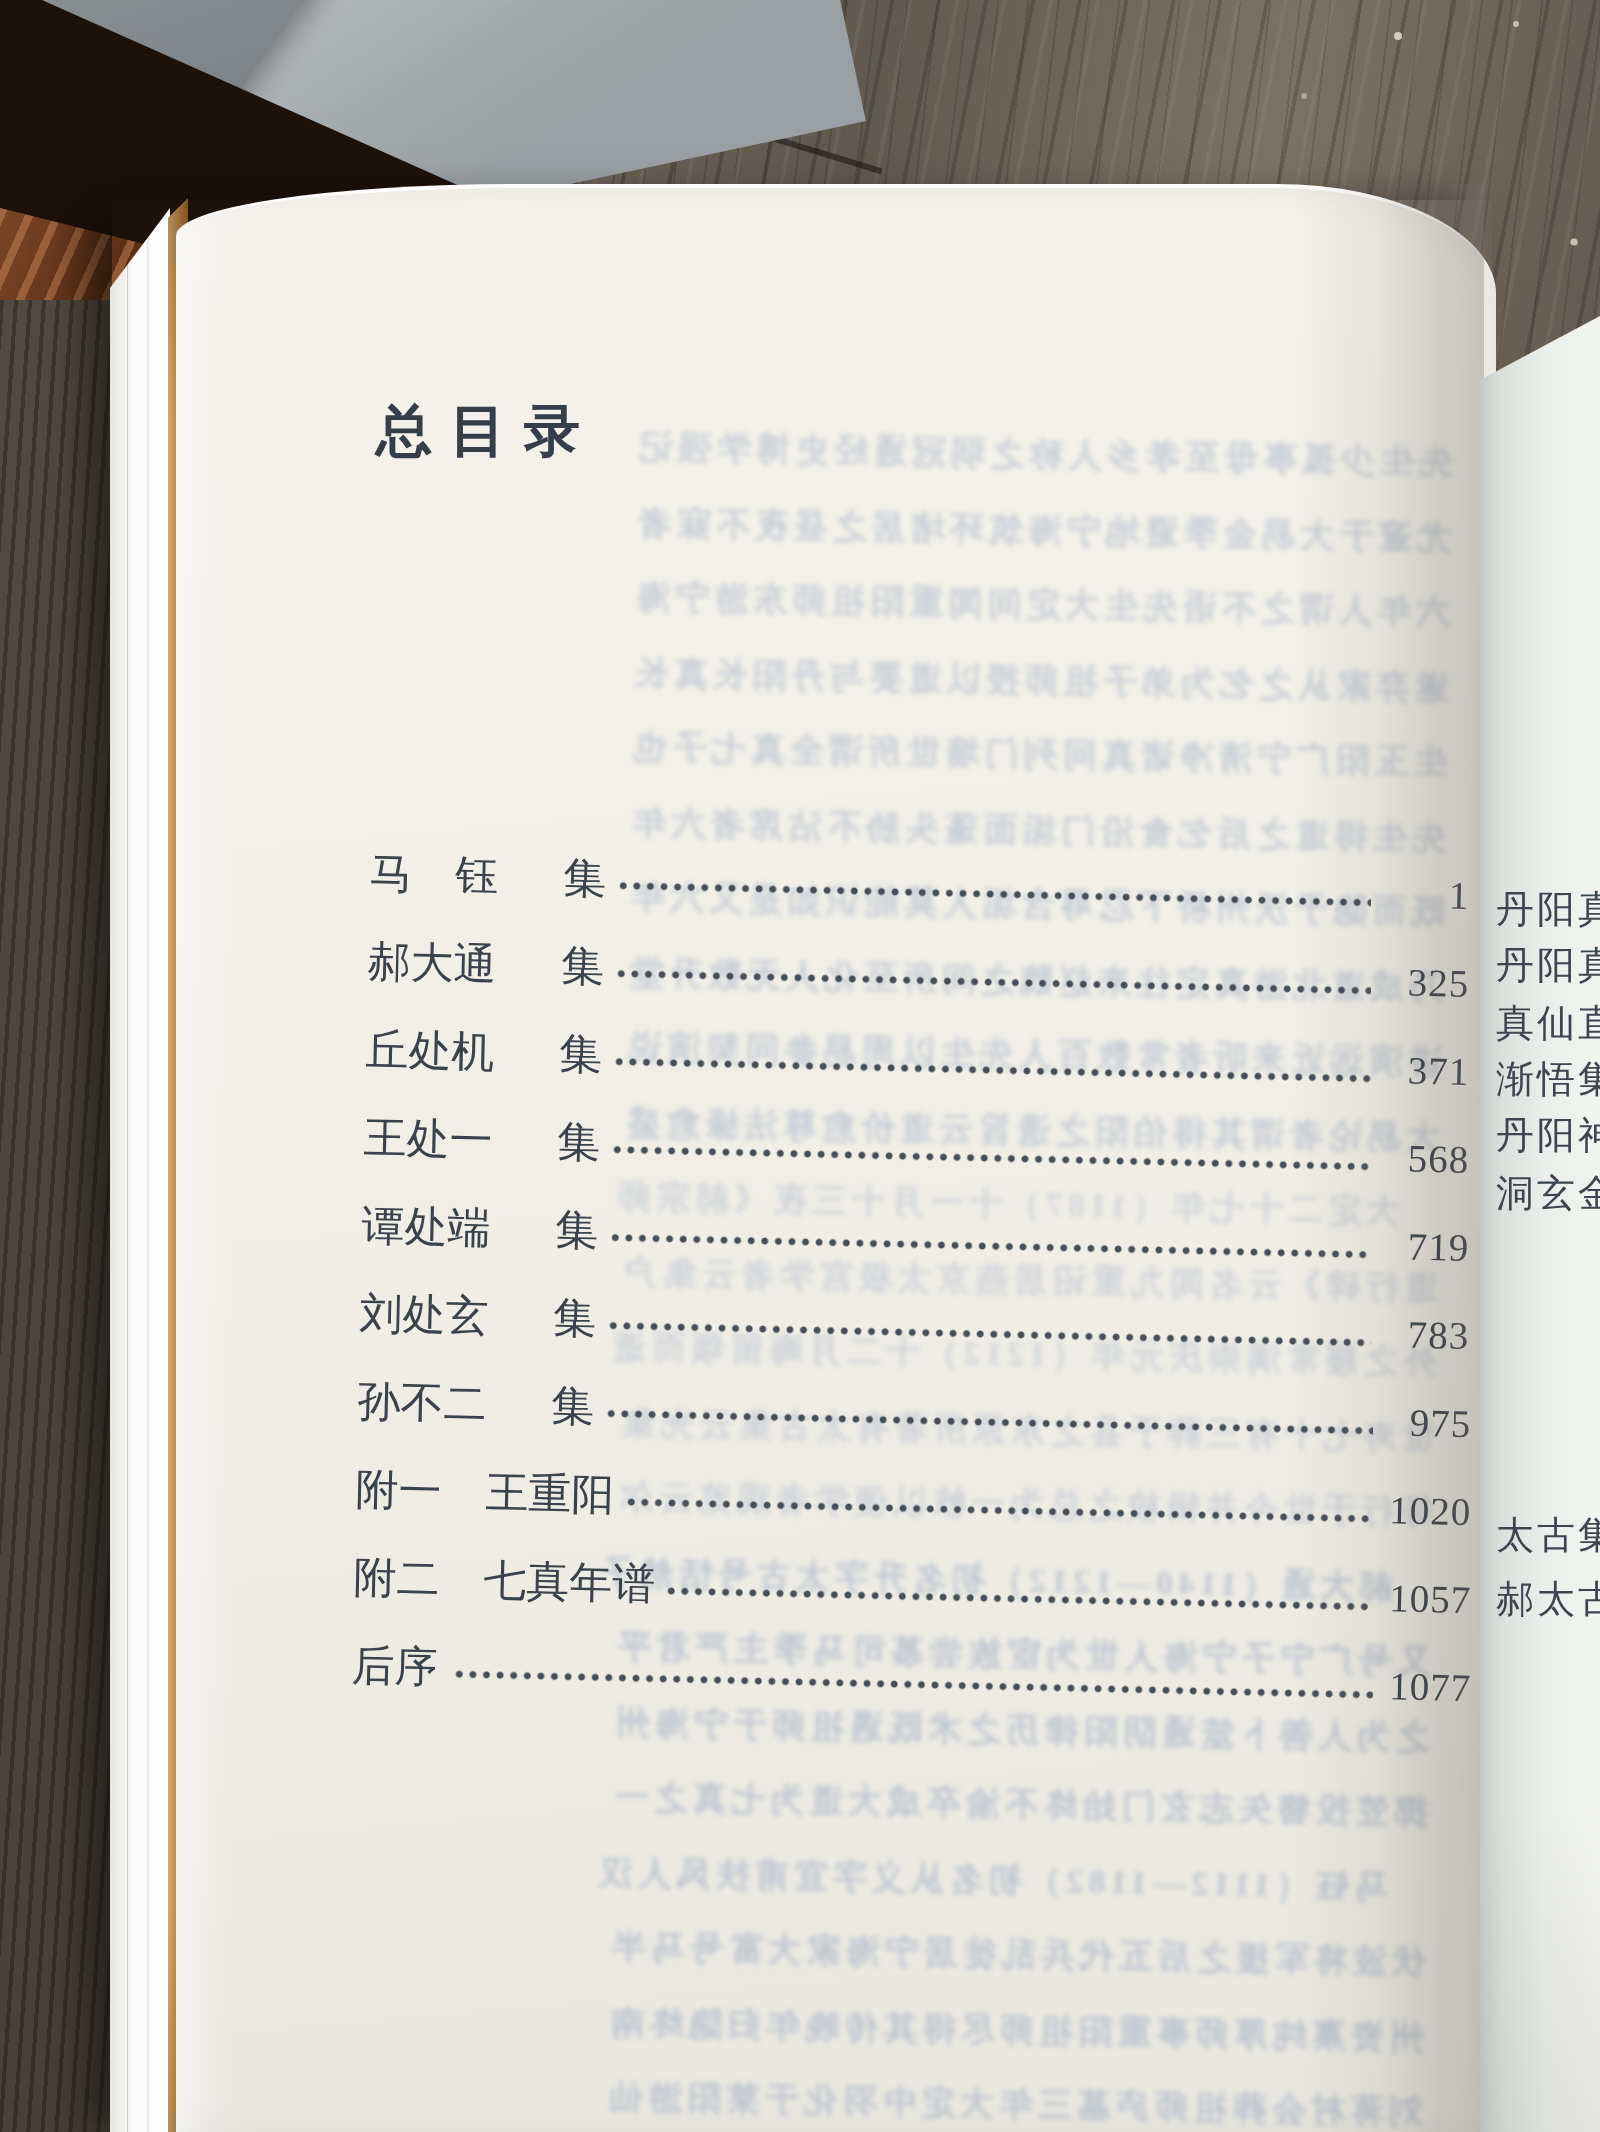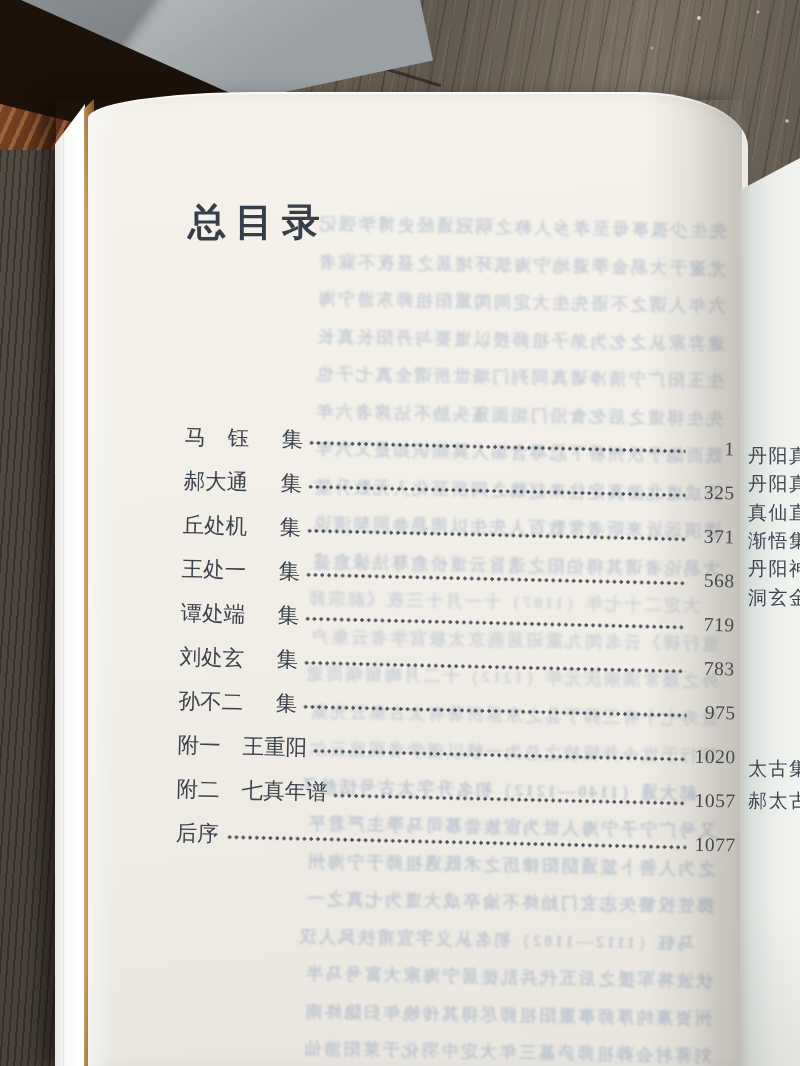--- a/index.html
+++ b/index.html
@@ -53,21 +53,21 @@
     box-shadow:inset 26px 0 30px -22px rgba(255,255,255,0.85), inset -5px 0 16px rgba(120,118,108,0.10);
     background:linear-gradient(175deg,#f4f2eb 0%,#f1efe8 40%,#edebe4 75%,#e8e6df 100%);}
   
   .ghost{position:absolute;left:30px;top:113px;width:600px;height:960px;
     transform:rotate(1.05deg) scaleX(-1);filter:blur(1.2px);
     font-size:17px;font-weight:600;letter-spacing:2.5px;color:#8a9cbc;overflow:hidden;}
   .ghost-line{height:37.5px;line-height:37.5px;white-space:nowrap;overflow:hidden;opacity:.30;}
   .ghost-line:nth-child(-n+10){opacity:.38;}
   .ghost-line:nth-child(n+16){opacity:.44;}
   
-  .title{position:absolute;left:100px;top:103px;font-size:38px;font-weight:600;
+  .title{position:absolute;left:100px;top:103px;font-size:28px;font-weight:600;
     letter-spacing:9px;color:#353e49;}
   .toc{position:absolute;left:97px;top:331px;width:560px;transform:rotate(1.3deg);
     transform-origin:0 0;}
   .toc-row{display:flex;height:24px;line-height:24px;margin-bottom:20px;
     font-size:21.5px;color:#3a424c;align-items:center;}
   .toc-name{min-width:97px;white-space:pre;}
   .toc-row.plain .toc-name{min-width:0;margin-right:22px;}
   .toc-row.tight .toc-name{margin-right:3px;}
   .leader{flex:1;height:24px;margin:0 3px 0 5px;
     background-image:radial-gradient(circle at 3px 15px,#464e58 1.4px,rgba(70,78,88,0) 2px);

